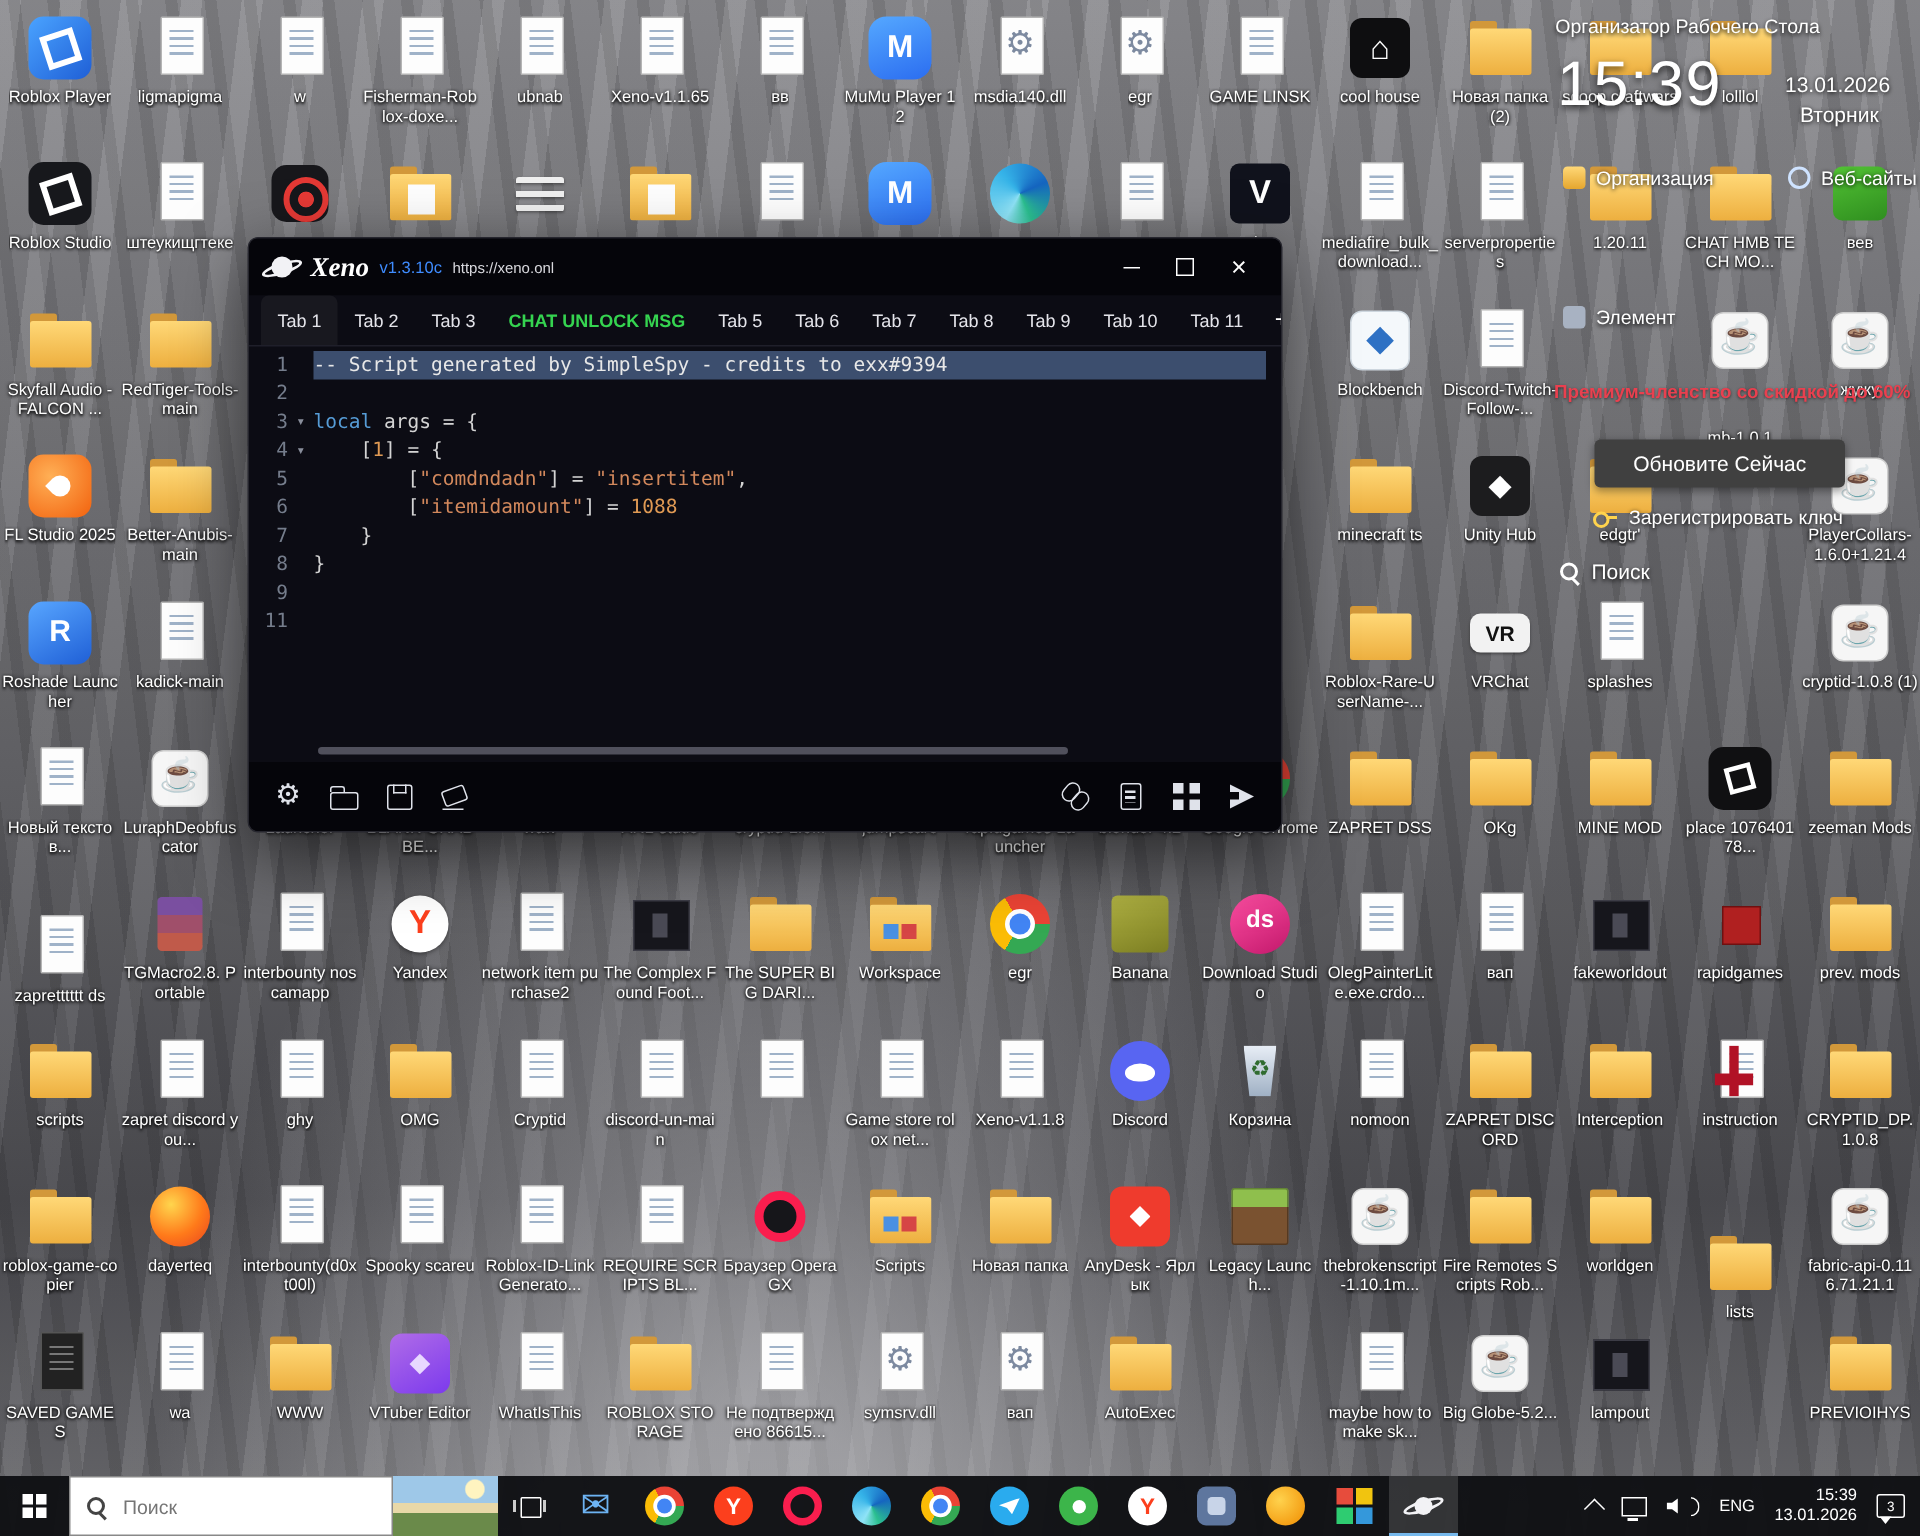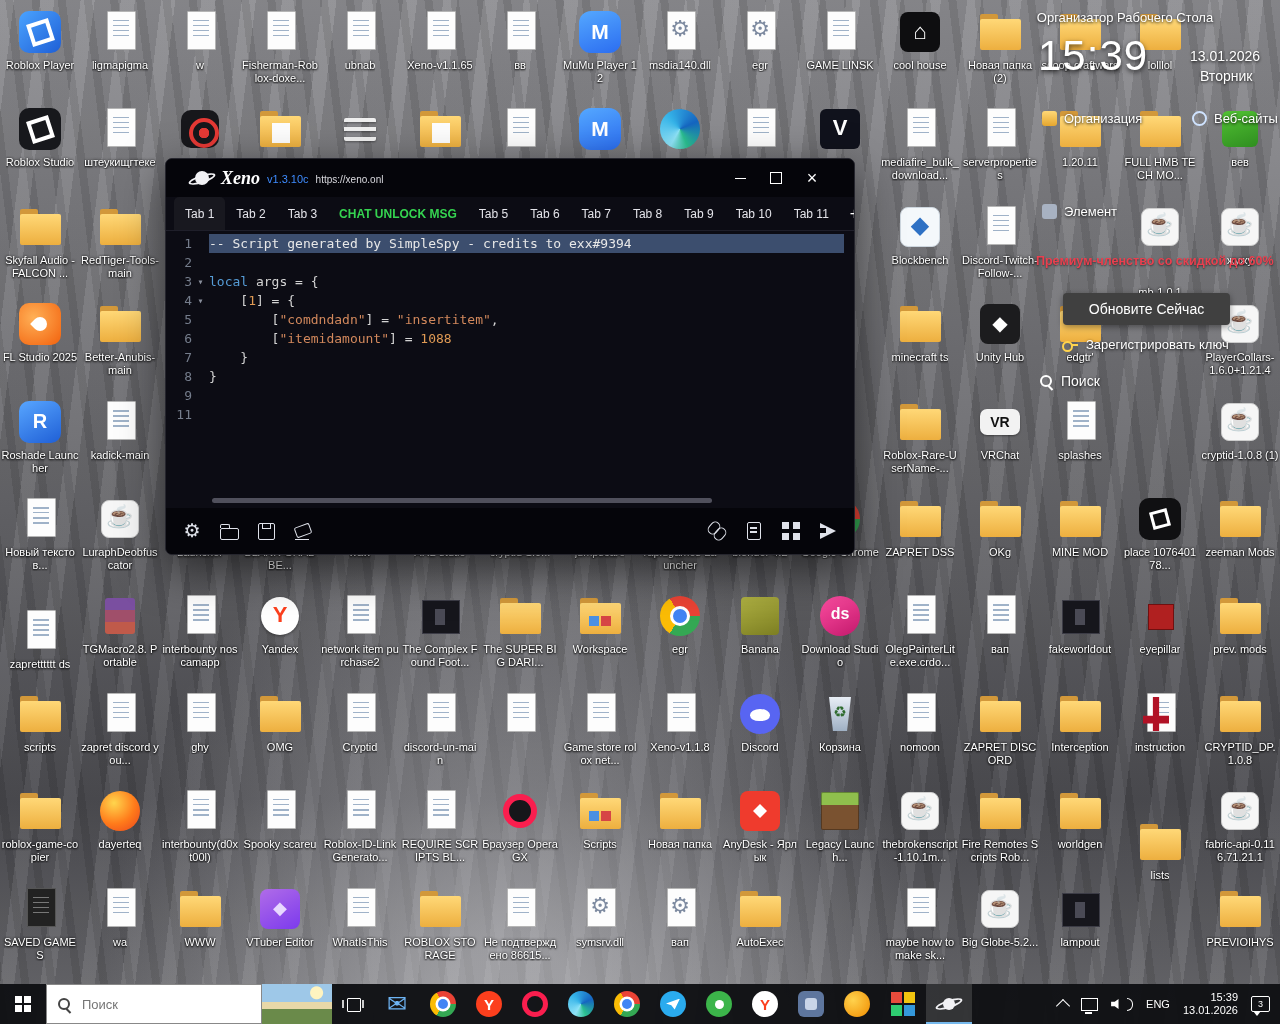--- a/index.html
+++ b/index.html
@@ -100,21 +100,21 @@
   .org-register{position:absolute;left:32px;top:331px;display:flex;align-items:center;gap:8px;font-size:13px;text-shadow:0 1px 3px #000;cursor:pointer}
   .key-ico{width:16px;height:10px;position:relative;display:inline-block}
   .key-ico::before{content:"";position:absolute;left:0;top:1px;width:7px;height:7px;border:2px solid #ffd34d;border-radius:50%}
   .key-ico::after{content:"";position:absolute;left:9px;top:4px;width:7px;height:2px;background:#ffd34d;box-shadow:4px 2px 0 -1px #ffd34d}
   .org-search{position:absolute;left:10px;top:367px;display:flex;align-items:center;gap:8px;font-size:14px;text-shadow:0 1px 3px #000;cursor:pointer}
   .mag{width:13px;height:13px;position:relative;display:inline-block}
   .mag::before{content:"";position:absolute;left:0;top:0;width:8px;height:8px;border:2px solid currentColor;border-radius:50%}
   .mag::after{content:"";position:absolute;left:9px;top:10px;width:6px;height:2px;background:currentColor;transform:rotate(45deg);transform-origin:0 0}
   
   .xeno{position:absolute;left:165px;top:158px;width:690px;height:397px;background:#0c0c14;border:1px solid #26262e;border-radius:7px;z-index:10;box-shadow:0 14px 44px rgba(0,0,0,.55);display:flex;flex-direction:column;overflow:hidden;box-sizing:border-box}
-  .x-titlebar{height:38px;flex:none;display:flex;align-items:center;gap:7px;padding:0 24px;background:#05050a}
+  .x-titlebar{height:38px;flex:none;display:flex;align-items:center;gap:7px;padding:0 10px;background:#05050a}
   .saturn{width:24px;height:24px;position:relative;flex:none}
   .saturn::before{content:"";position:absolute;inset:5px;background:#f2f2f5;border-radius:50%}
   .saturn::after{content:"";position:absolute;left:-2px;top:9px;width:28px;height:8px;border:2px solid #f2f2f5;border-radius:50%;transform:rotate(-18deg);box-sizing:border-box}
   .x-name{font-family:"Liberation Serif",serif;font-style:italic;font-weight:bold;font-size:18px;color:#fff}
   .x-ver{font-size:11px;color:#3f8cff;margin-top:2px}
   .x-url{font-size:10px;color:#d9d9de;margin-top:3px}
   .x-ctrls{margin-left:auto;display:flex;height:100%}
   .wc{width:36px;height:100%;display:flex;align-items:center;justify-content:center;color:#fff;cursor:pointer}
   .wc-min::before{content:"";width:11px;border-top:1.8px solid #fff}
   .wc-max::before{content:"";width:10px;height:10px;border:1.8px solid #fff}
@@ -325,21 +325,21 @@
     <div class="dicon" style="left: 960px; top: 103px;">
       <div class="ic ic-text"></div>
       <div class="lbl">serverproperties</div>
     </div>
     <div class="dicon" style="left: 1040px; top: 103px;">
       <div class="ic ic-folder"></div>
       <div class="lbl">1.20.11</div>
     </div>
     <div class="dicon" style="left: 1120px; top: 103px;">
       <div class="ic ic-folder"></div>
-      <div class="lbl">FULL HMB TECH MO...</div>
+      <div class="lbl">CHAT HMB TECH MO...</div>
     </div>
     <div class="dicon" style="left: 1200px; top: 103px;">
       <div class="ic ic-green-app"></div>
       <div class="lbl">вев</div>
     </div>
     <div class="dicon" style="left: 0px; top: 201px;">
       <div class="ic ic-folder"></div>
       <div class="lbl">Skyfall Audio - FALCON ...</div>
     </div>
     <div class="dicon" style="left: 80px; top: 201px;">
@@ -525,21 +525,21 @@
     <div class="dicon" style="left: 960px; top: 590px;">
       <div class="ic ic-text"></div>
       <div class="lbl">вап</div>
     </div>
     <div class="dicon" style="left: 1040px; top: 590px;">
       <div class="ic ic-image-dark"></div>
       <div class="lbl">fakeworldout</div>
     </div>
     <div class="dicon" style="left: 1120px; top: 590px;">
       <div class="ic ic-red-small"></div>
-      <div class="lbl">eyepillar</div>
+      <div class="lbl">rapidgames</div>
     </div>
     <div class="dicon" style="left: 1200px; top: 590px;">
       <div class="ic ic-folder"></div>
       <div class="lbl">prev. mods</div>
     </div>
     <div class="dicon" style="left: 0px; top: 688px;">
       <div class="ic ic-folder"></div>
       <div class="lbl">scripts</div>
     </div>
     <div class="dicon" style="left: 80px; top: 688px;">

